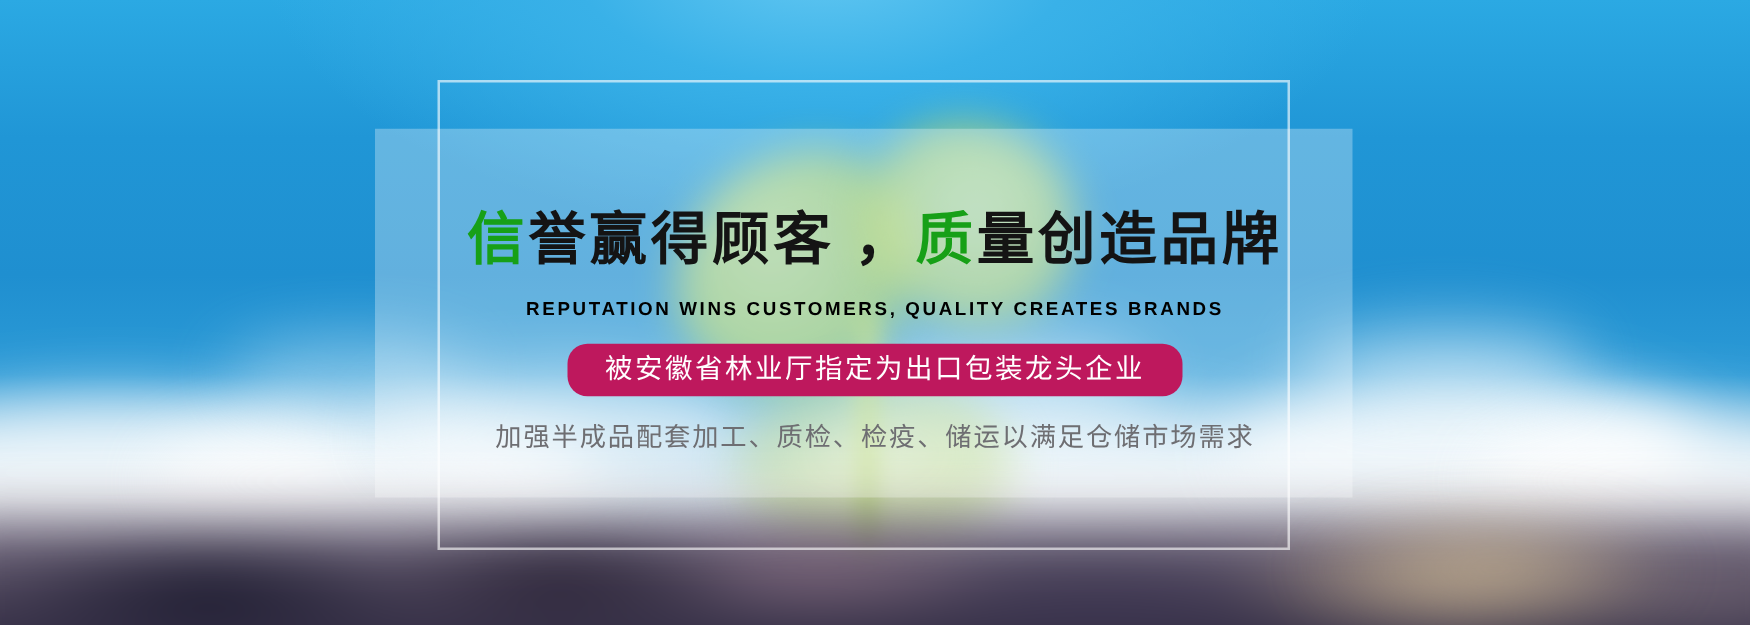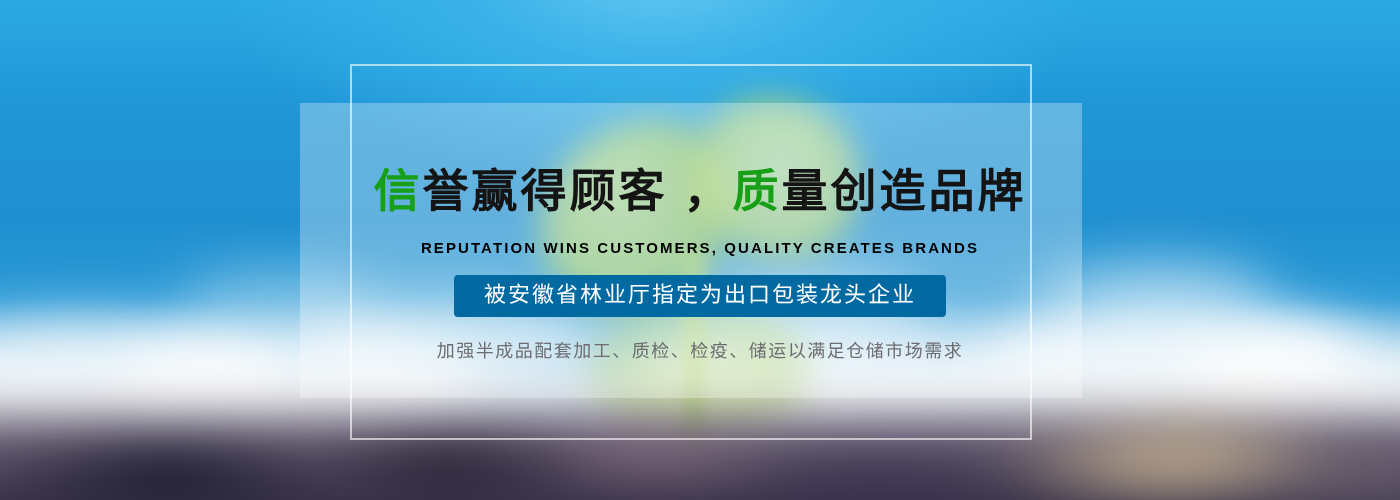--- a/index.html
+++ b/index.html
@@ -172,36 +172,36 @@
     white-space: nowrap;
   }
 
   .badge-row {
     position: absolute;
     left: 0; right: 0;
     top: 275px;
   }
   .badge {
     display: inline-block;
-    background: #0369a1;
+    background: #be185d;
     color: #ffffff;
-    border-radius: 4px;
+    border-radius: 16px;
     padding: 7px 30px 9px;
     font-size: 22px;
     line-height: 26px;
     font-weight: 500;
     letter-spacing: 2px;
     white-space: nowrap;
   }
 
   .tagline {
     position: absolute;
     left: 0; right: 0;
     top: 336px;
-    font-size: 18px;
+    font-size: 21px;
     line-height: 30px;
     font-weight: 400;
     color: #6e6e72;
     letter-spacing: 1.5px;
     white-space: nowrap;
   }
 </style>
 </head>
 <body>
 

